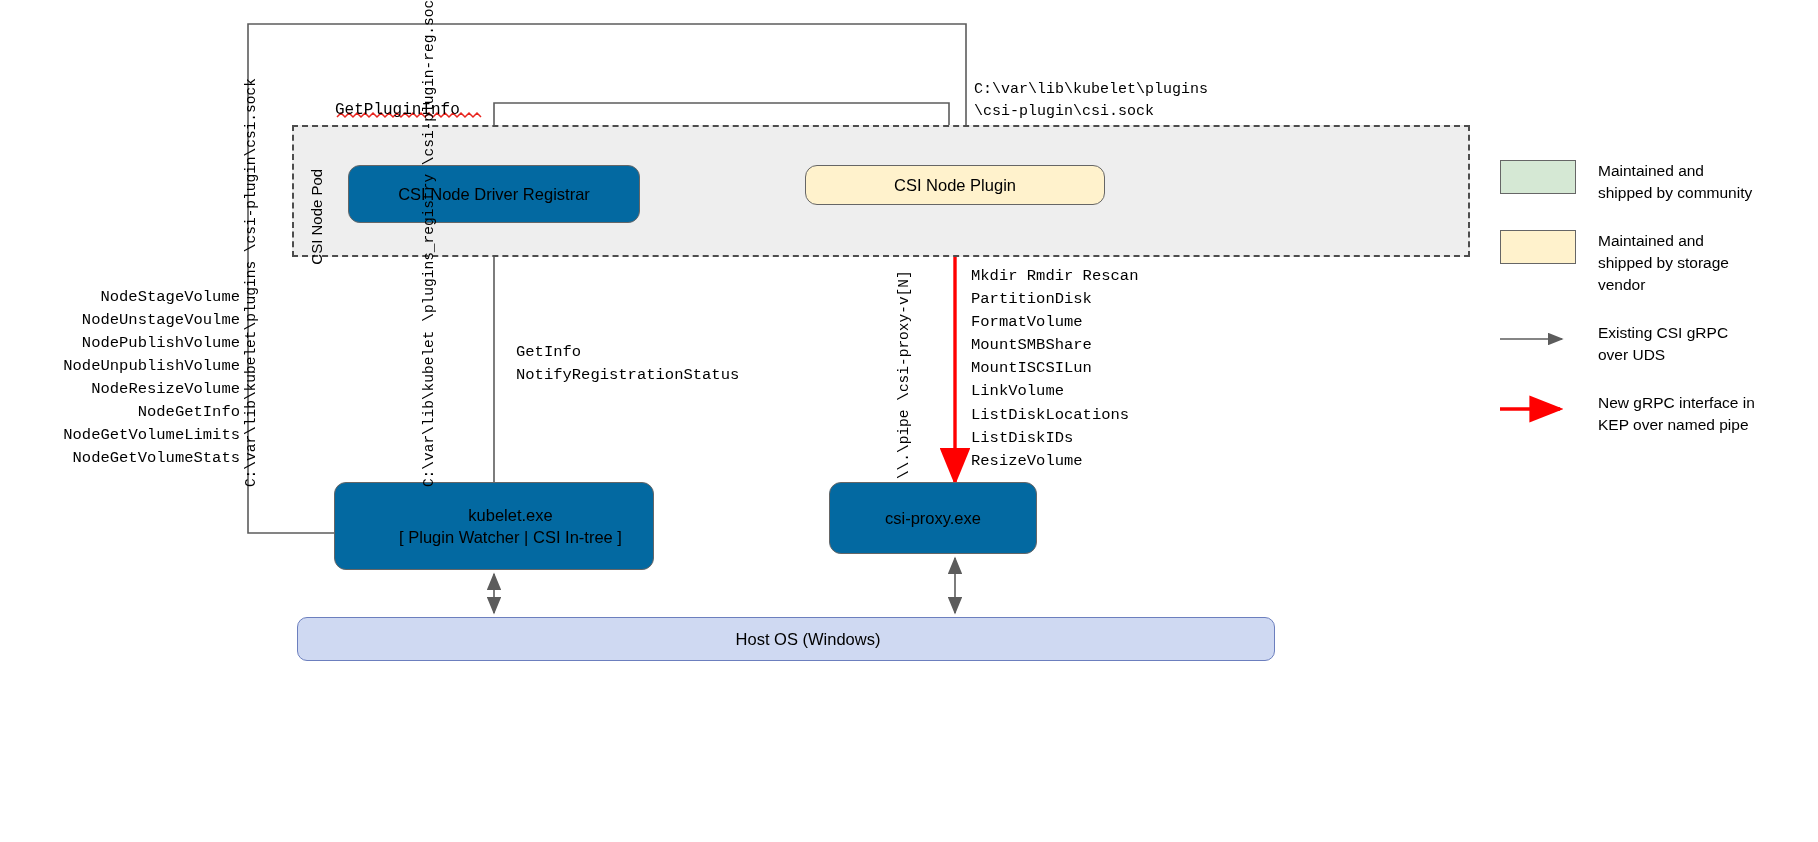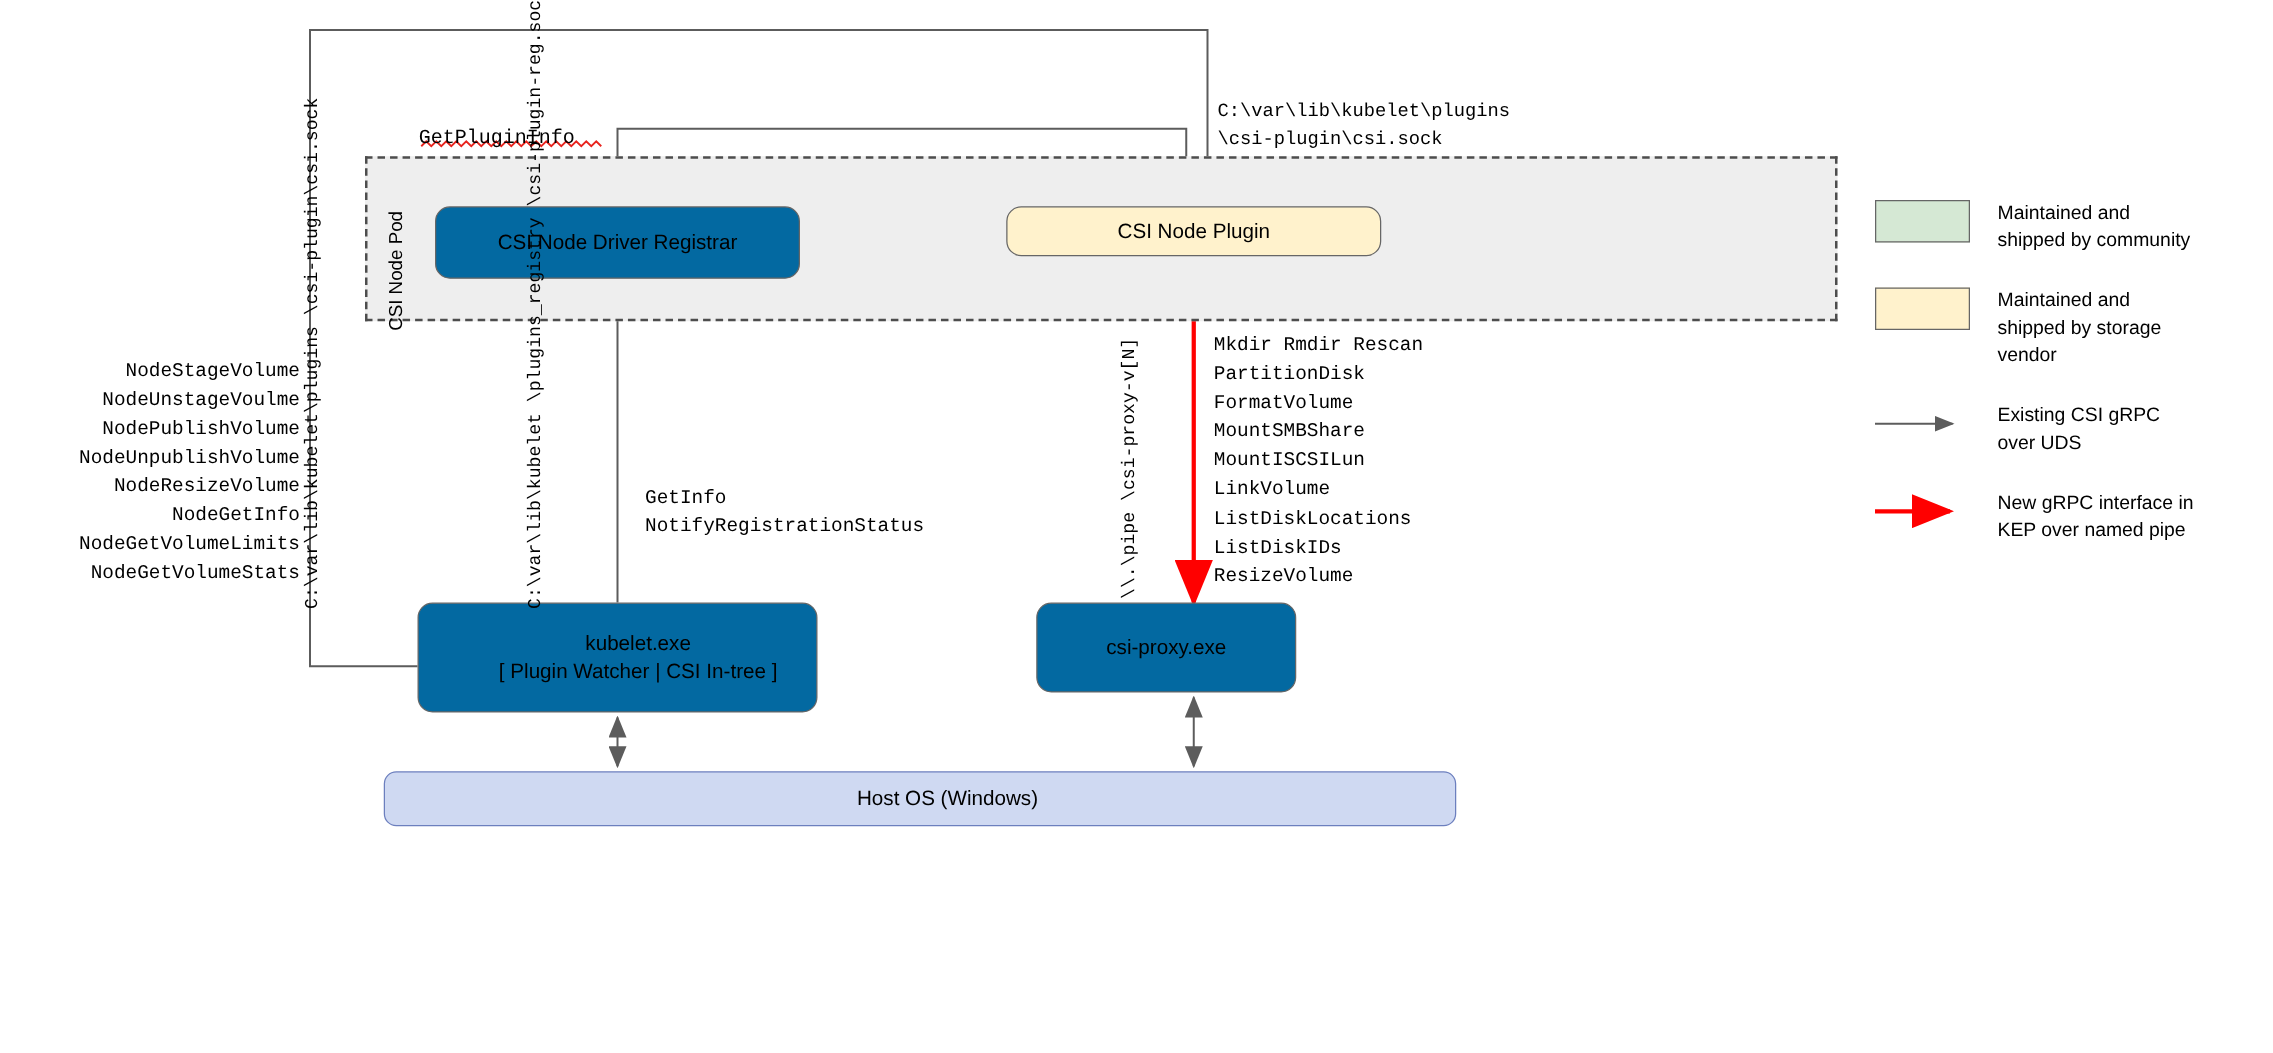--- a/index.html
+++ b/index.html
@@ -63,21 +63,21 @@
     color: #000;
   }
   .green { background: #0369a1; }
   .yellow { background: #fff2cc; }
   .blue  { background: #cfd9f2; border-color:#6c7fbe; border-radius: 10px;}
 
   #registrar { left: 348px; top: 165px; width: 292px; height: 58px; }
   #nodeplugin { left: 805px; top: 165px; width: 300px; height: 40px; }
   #kubelet   { left: 334px; top: 482px; width: 320px; height: 88px; padding-left: 33px; }
   #csiproxy  { left: 829px; top: 482px; width: 208px; height: 72px; }
-  #hostos    { left: 307px; top: 617px; width: 858px; height: 44px;
+  #hostos    { left: 297px; top: 617px; width: 978px; height: 44px;
                font-size: 16.5px; padding-left: 44px; }
 
   svg.ov {
     position: absolute;
     left: 0; top: 0;
     width: 1818px;
     height: 842px;
     overflow: visible;
     pointer-events: none;
   }
@@ -213,21 +213,21 @@
     <div class="vlabel mono" style="left:0; top:0; font-size:14.5px;">C:\var\lib\kubelet\plugins
 \csi-plugin\csi.sock</div>
   </div>
 
   <div style="position:absolute; left:438px; top:470px;">
     <div class="vlabel mono" style="left:0; top:0; font-size:14.5px;">C:\var\lib\kubelet
 \plugins_registry
 \csi-plugin-reg.sock</div>
   </div>
 
-  <div class="txt mono" style="left:516px; top:341px; font-size:15.5px; line-height:1.5;margin-top:46px;">GetInfo
+  <div class="txt mono" style="left:516px; top:341px; font-size:15.5px; line-height:1.5;">GetInfo
 NotifyRegistrationStatus</div>
 
   <div style="position:absolute; left:913px; top:462px;">
     <div class="vlabel mono" style="left:0; top:0; font-size:14.5px;">\\.\pipe
 \csi-proxy-v[N]</div>
   </div>
 
   <div class="txt mono" style="left:971px; top:265px; font-size:15.5px; line-height:1.49;">Mkdir Rmdir Rescan
 PartitionDisk
 FormatVolume

